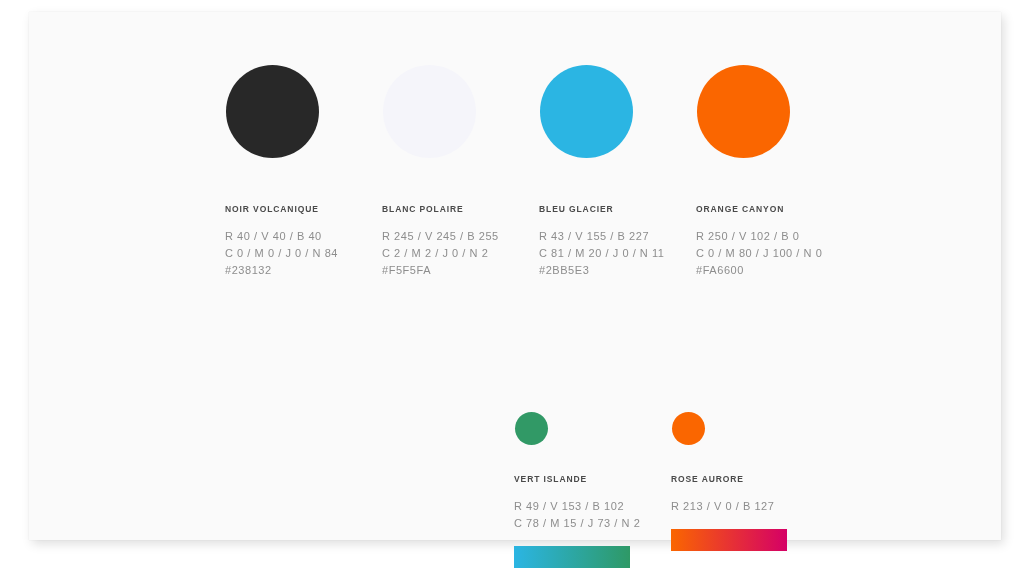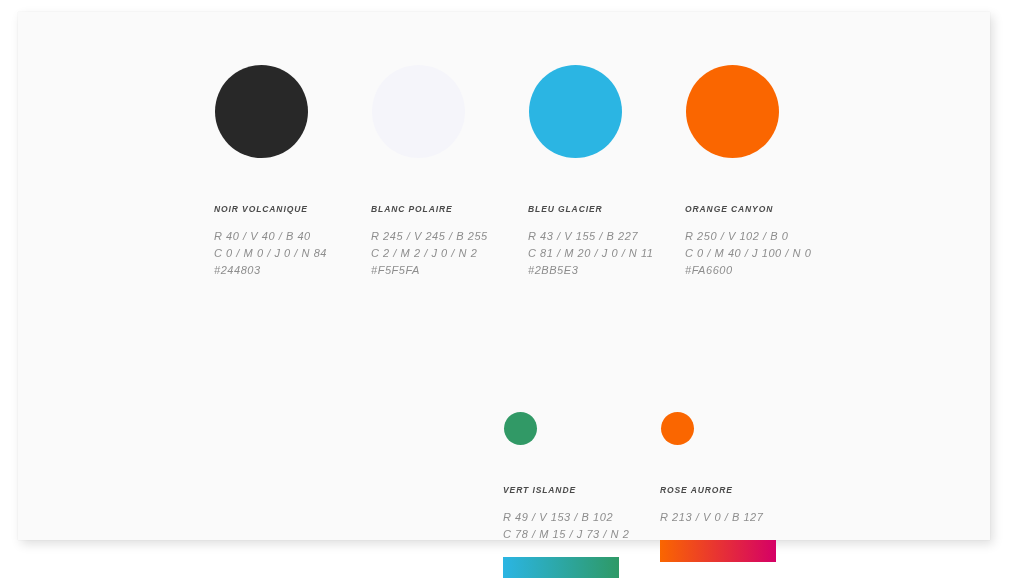--- a/index.html
+++ b/index.html
@@ -9,27 +9,26 @@
   body {
     width: 1024px;
     height: 578px;
     background: #ffffff;
     font-family: "Liberation Sans", sans-serif;
     overflow: hidden;
   }
 
   .page-card {
     position: absolute;
-    left: 18px;
+    left: 29px;
     top: 12px;
     width: 972px;
     height: 528px;
     background: #fafafa;
     box-shadow: 3px 4px 10px rgba(0,0,0,0.13), 0 0 1px rgba(0,0,0,0.10);
-    font-style: italic;
   }
 
   
   .swatch-grid {
     position: absolute;
     left: 171px;
     top: 53px;
     width: 640px;
   }
 
@@ -72,21 +71,21 @@
     color: #4a4a4a;
     text-transform: uppercase;
     white-space: nowrap;
   }
   .row-1 .swatch-name {
     margin-left: 25px;
     margin-top: 46px;
   }
   .row-2 .swatch-name {
     margin-left: 0px;
-    margin-top: 40px;
+    margin-top: 29px;
   }
 
   .swatch-values {
     margin-top: 14px;
     font-size: 11px;
     line-height: 17px;
     letter-spacing: 0.55px;
     color: #8d8d8d;
     white-space: nowrap;
   }
@@ -121,21 +120,21 @@
   <div class="swatch-grid">
 
     <div class="swatch-row row-1">
 
       <div class="swatch-cell">
         <span class="disc large" style="background: rgb(40, 40, 40);"></span>
         <div class="swatch-name">NOIR VOLCANIQUE</div>
         <div class="swatch-values">
           <span>R 40 / V 40 / B 40</span>
           <span>C 0 / M 0 / J 0 / N 84</span>
-          <span>#244803</span>
+          <span>#238132</span>
         </div>
       </div>
 
       <div class="swatch-cell">
         <span class="disc large" style="background: rgb(245, 245, 250);"></span>
         <div class="swatch-name">BLANC POLAIRE</div>
         <div class="swatch-values">
           <span>R 245 / V 245 / B 255</span>
           <span>C 2 / M 2 / J 0 / N 2</span>
           <span>#F5F5FA</span>
@@ -150,21 +149,21 @@
           <span>C 81 / M 20 / J 0 / N 11</span>
           <span>#2BB5E3</span>
         </div>
       </div>
 
       <div class="swatch-cell">
         <span class="disc large" style="background: rgb(250, 102, 0);"></span>
         <div class="swatch-name">ORANGE CANYON</div>
         <div class="swatch-values">
           <span>R 250 / V 102 / B 0</span>
-          <span>C 0 / M 40 / J 100 / N 0</span>
+          <span>C 0 / M 80 / J 100 / N 0</span>
           <span>#FA6600</span>
         </div>
       </div>
 
     </div>
 
     <div class="swatch-row row-2">
 
       <div class="swatch-cell spacer"></div>
       <div class="swatch-cell spacer"></div>

